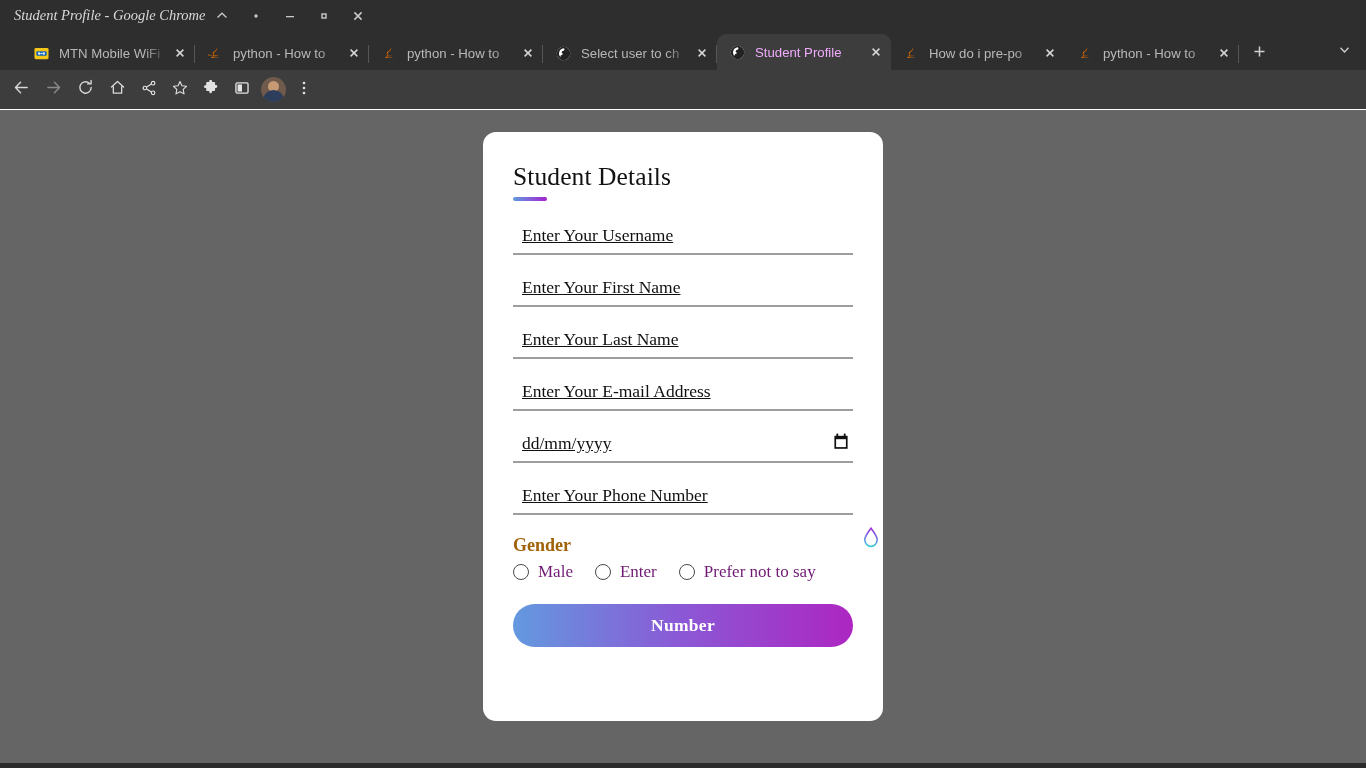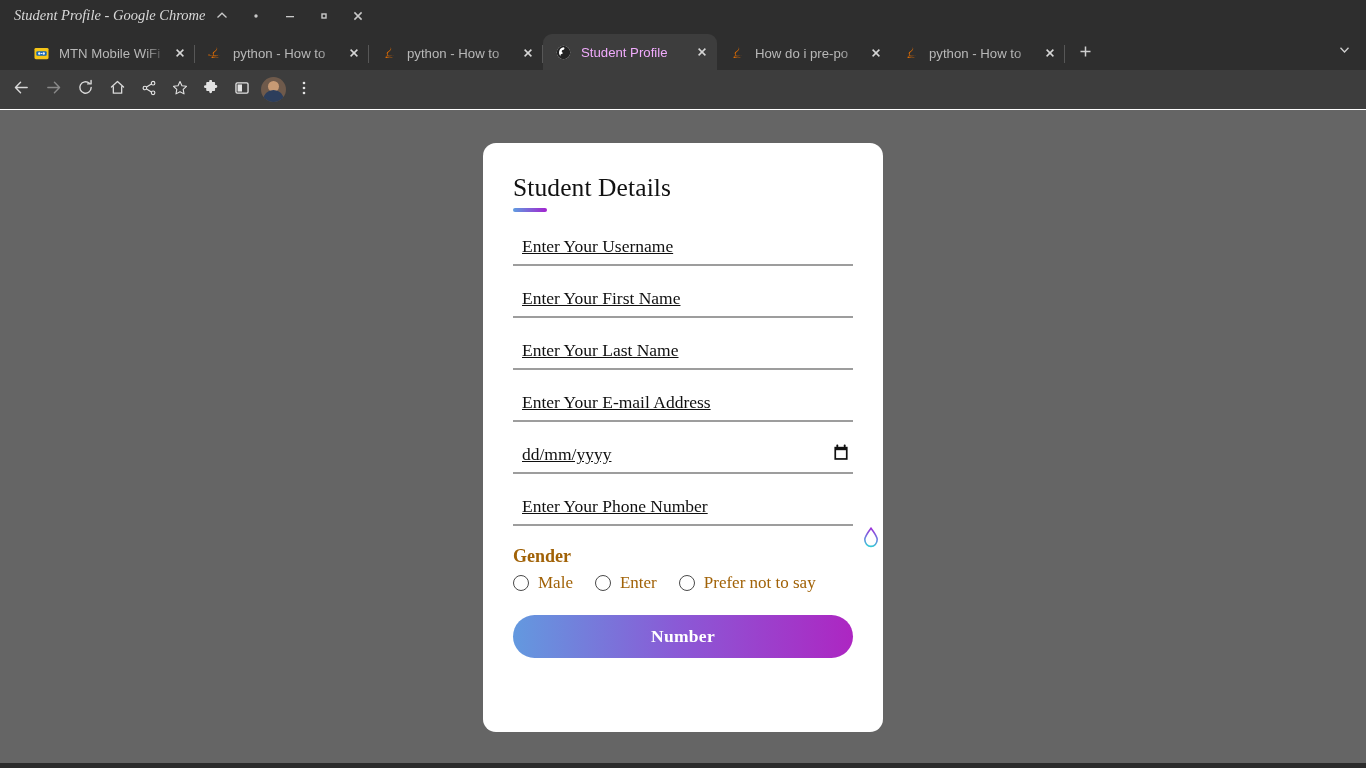--- a/index.html
+++ b/index.html
@@ -238,21 +238,21 @@
   }
   .page-bottom-edge {
     position: absolute;
     left: 0; right: 0; bottom: 0;
     height: 5px;
     background: #2b2b2b;
   }
 
   .card {
     position: relative;
-    margin-top: 33px;
+    margin-top: 22px;
     width: 400px;
     background: #ffffff;
     border-radius: 13px;
     padding: 30px 30px 30px 30px;
     height: 589px;
   }
 
   .card-title {
     font-family: "Liberation Serif", serif;
     font-size: 25.5px;
@@ -324,21 +324,21 @@
     width: 16px;
     height: 16px;
     border-radius: 50%;
     border: 1.6px solid #4a4a4a;
     background: #ffffff;
     flex: 0 0 16px;
   }
   .radio-text {
     font-family: "Liberation Serif", serif;
     font-size: 17px;
-    color: #a16207;
+    color: #701a75;
     margin-left: 9px;
     white-space: nowrap;
   }
 
   .signup-btn {
     width: 100%;
     height: 43px;
     border: none;
     border-radius: 22px;
     background: linear-gradient(90deg, #6399df 0%, #8a5ad6 48%, #ad26c2 100%);
@@ -455,20 +455,34 @@
           </svg>
         </span>
         <span class="tab-title">python - How to</span>
         <span class="tab-close">
           <svg width="10" height="10" viewBox="0 0 10 10">
               <path d="M1.6 1.6 L8.4 8.4 M8.4 1.6 L1.6 8.4" stroke="currentColor" stroke-width="1.5" fill="none"></path>
             </svg>
         </span>
       </div>
 
+      <div class="tab">
+        <span class="tab-favicon">
+          <svg width="15" height="15" viewBox="0 0 16 16">
+            <circle cx="8" cy="8" r="7.2" fill="#ffffff"></circle>
+            <path d="M8 .8a7.2 7.2 0 1 0 0 14.4A7.2 7.2 0 0 0 8 .8zm0 1.6c1 0 1.3 1.3.7 2.2-.6.9-2.3.6-2.6 1.7-.3 1.1 1.4 1.4 1.1 2.5-.3 1-2 .7-2.4 1.8-.3.8.4 1.6.4 1.6A5.6 5.6 0 0 1 8 2.4z" fill="#222"></path>
+          </svg>
+        </span>
+        <span class="tab-title">Select user to ch</span>
+        <span class="tab-close">
+          <svg width="10" height="10" viewBox="0 0 10 10">
+              <path d="M1.6 1.6 L8.4 8.4 M8.4 1.6 L1.6 8.4" stroke="currentColor" stroke-width="1.5" fill="none"></path>
+            </svg>
+        </span>
+      </div>
 
       <div class="tab active">
         <span class="tab-favicon">
           <svg width="15" height="15" viewBox="0 0 16 16">
             <circle cx="8" cy="8" r="7.2" fill="#ffffff"></circle>
             <path d="M8 .8a7.2 7.2 0 1 0 0 14.4A7.2 7.2 0 0 0 8 .8zm0 1.6c1 0 1.3 1.3.7 2.2-.6.9-2.3.6-2.6 1.7-.3 1.1 1.4 1.4 1.1 2.5-.3 1-2 .7-2.4 1.8-.3.8.4 1.6.4 1.6A5.6 5.6 0 0 1 8 2.4z" fill="#222"></path>
           </svg>
         </span>
         <span class="tab-title">Student Profile</span>
         <span class="tab-close">

